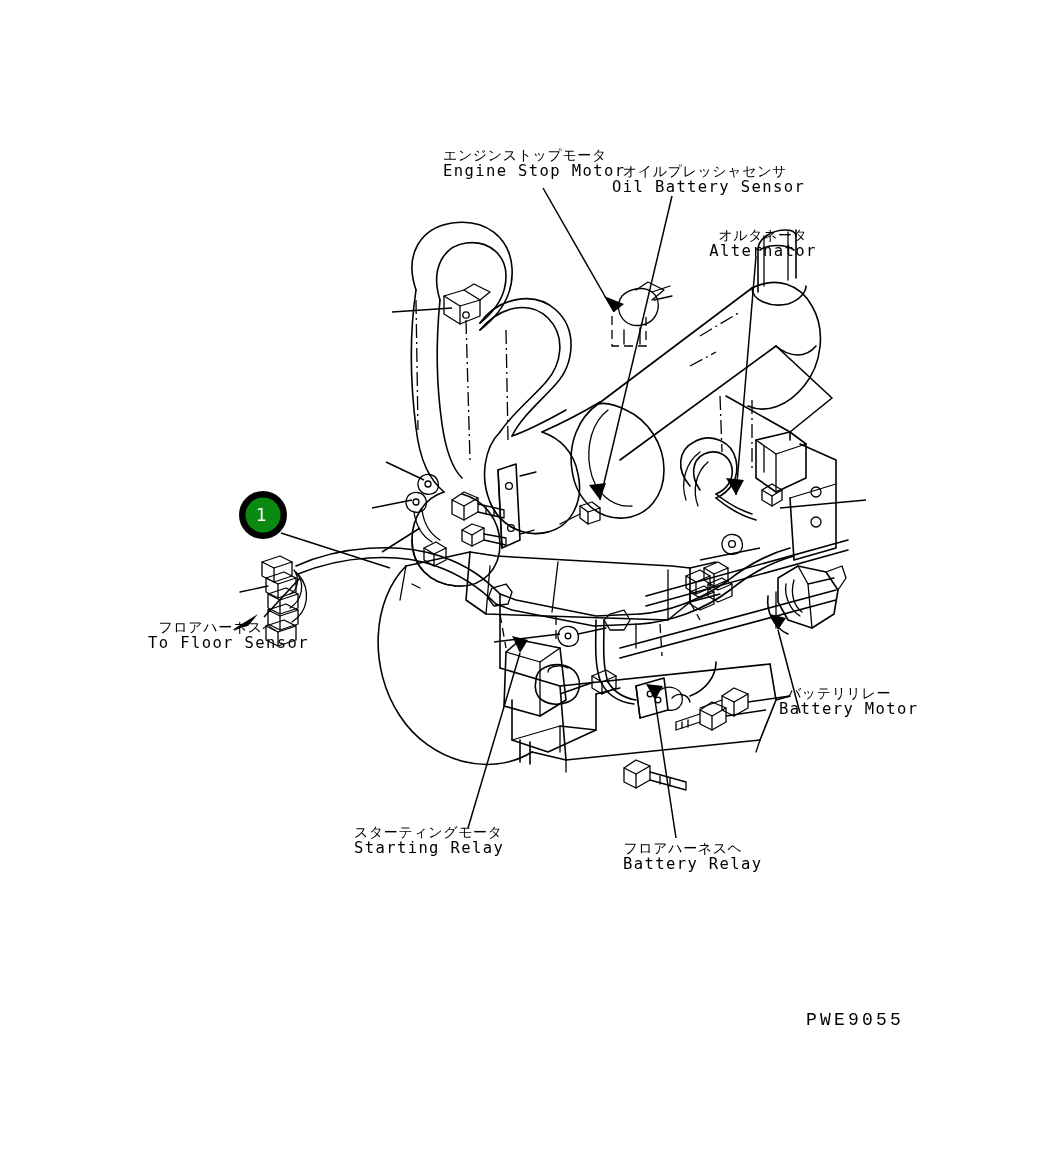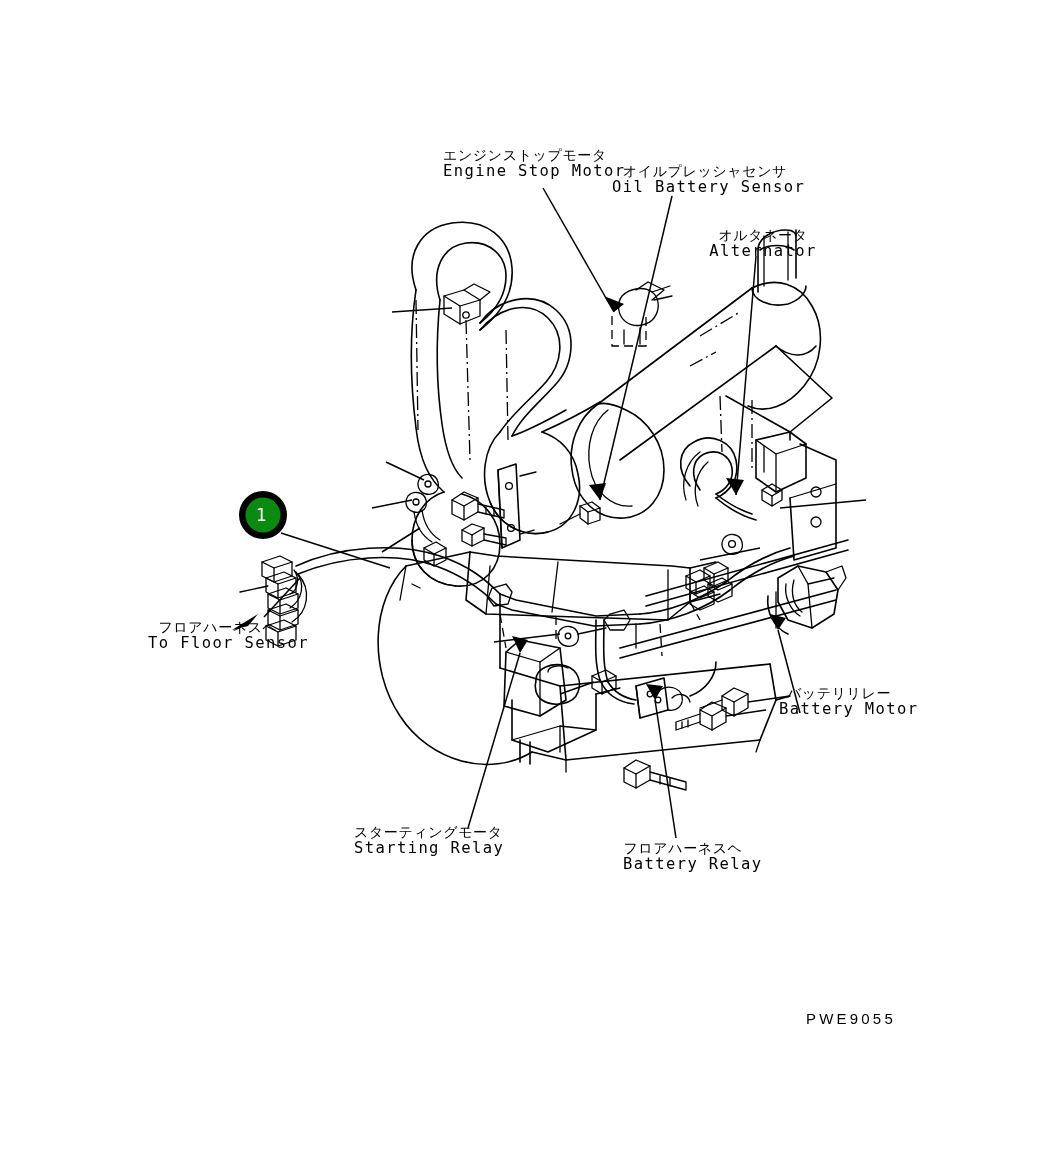--- a/index.html
+++ b/index.html
@@ -15,22 +15,22 @@
   .ln{fill:none;stroke:#000;stroke-width:1.6;stroke-linecap:round;stroke-linejoin:round;}
   .ln-thin{fill:none;stroke:#000;stroke-width:1.3;stroke-linecap:round;stroke-linejoin:round;}
   .ln-lead{fill:none;stroke:#000;stroke-width:1.5;stroke-linecap:butt;}
   .ln-dash{fill:none;stroke:#000;stroke-width:1.3;stroke-dasharray:9 5;stroke-linecap:butt;}
   .ln-dashdot{fill:none;stroke:#000;stroke-width:1.3;stroke-dasharray:14 4 2 4;stroke-linecap:butt;}
   .fillblk{fill:#000;stroke:none;}
 
   .lbl{position:absolute;text-align:center;line-height:1.0;white-space:nowrap;}
   .jp{font-family:"DejaVu Sans","Liberation Sans",sans-serif;font-size:14px;letter-spacing:0.6px;}
   .en{font-family:"DejaVu Sans Mono","Liberation Mono",monospace;font-size:15.5px;letter-spacing:1.4px;margin-top:2px;}
-  .code{position:absolute;font-family:Liberation Sans, sans-serif;
-        font-size:15px;letter-spacing:3.2px;}
+  .code{position:absolute;font-family:Liberation Mono, monospace;
+        font-size:18px;letter-spacing:3.2px;}
   .callout-num{
     position:absolute;font-family:"DejaVu Sans","Liberation Sans",sans-serif;
     font-size:17px;color:#fff;font-weight:400;
   }
 </style>
 </head>
 <body>
 
 <div id="sheet">
 

